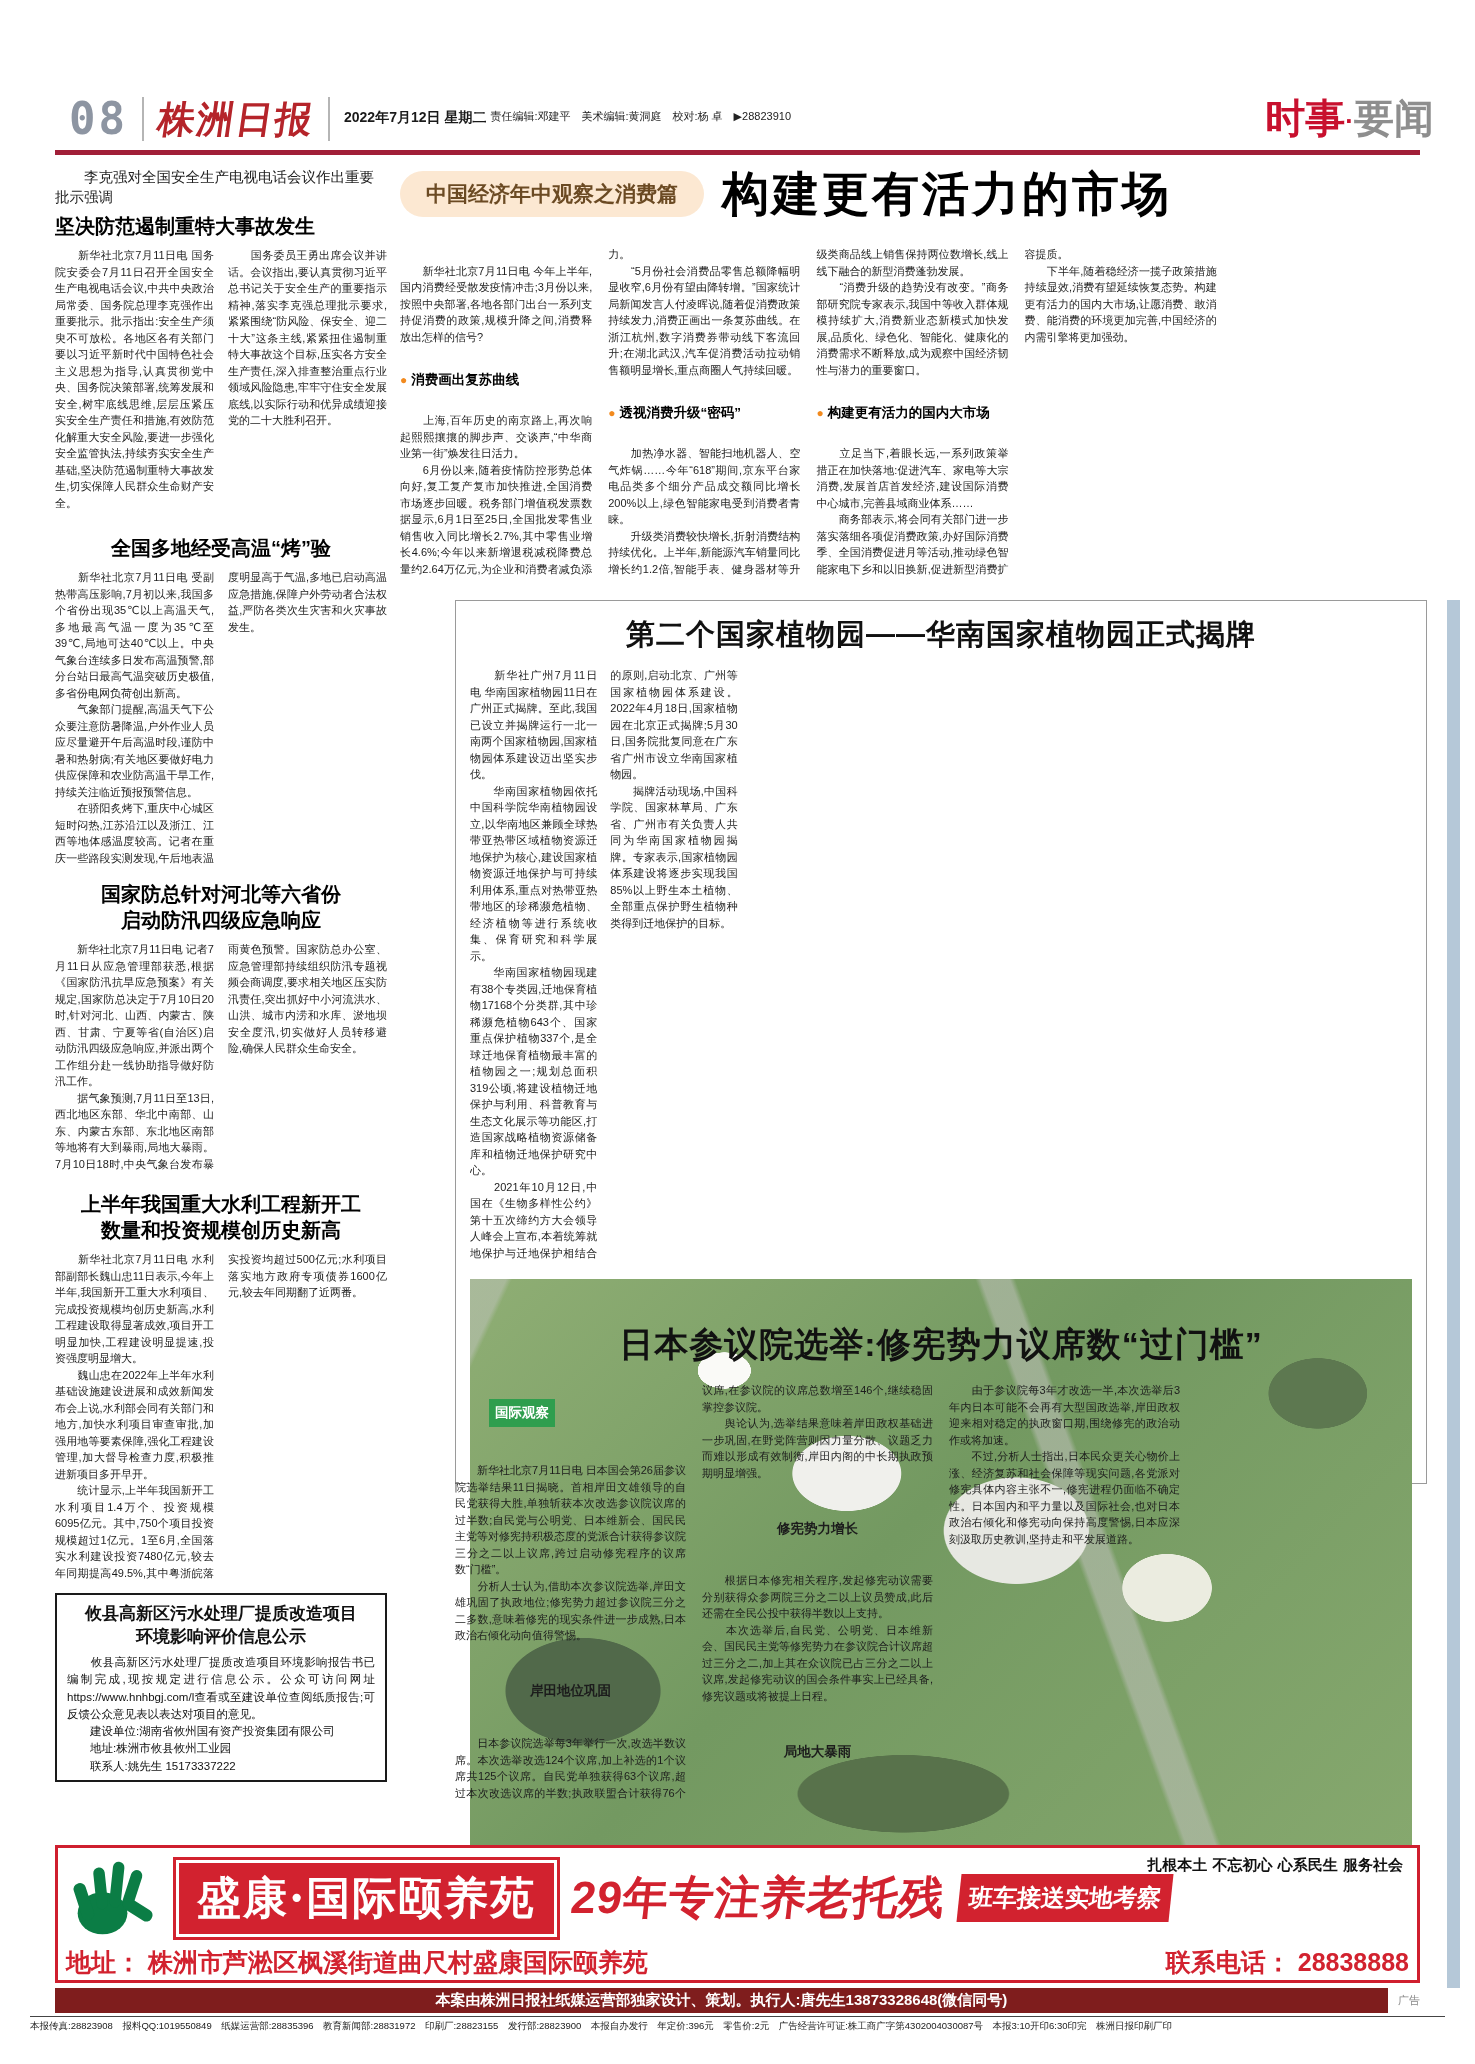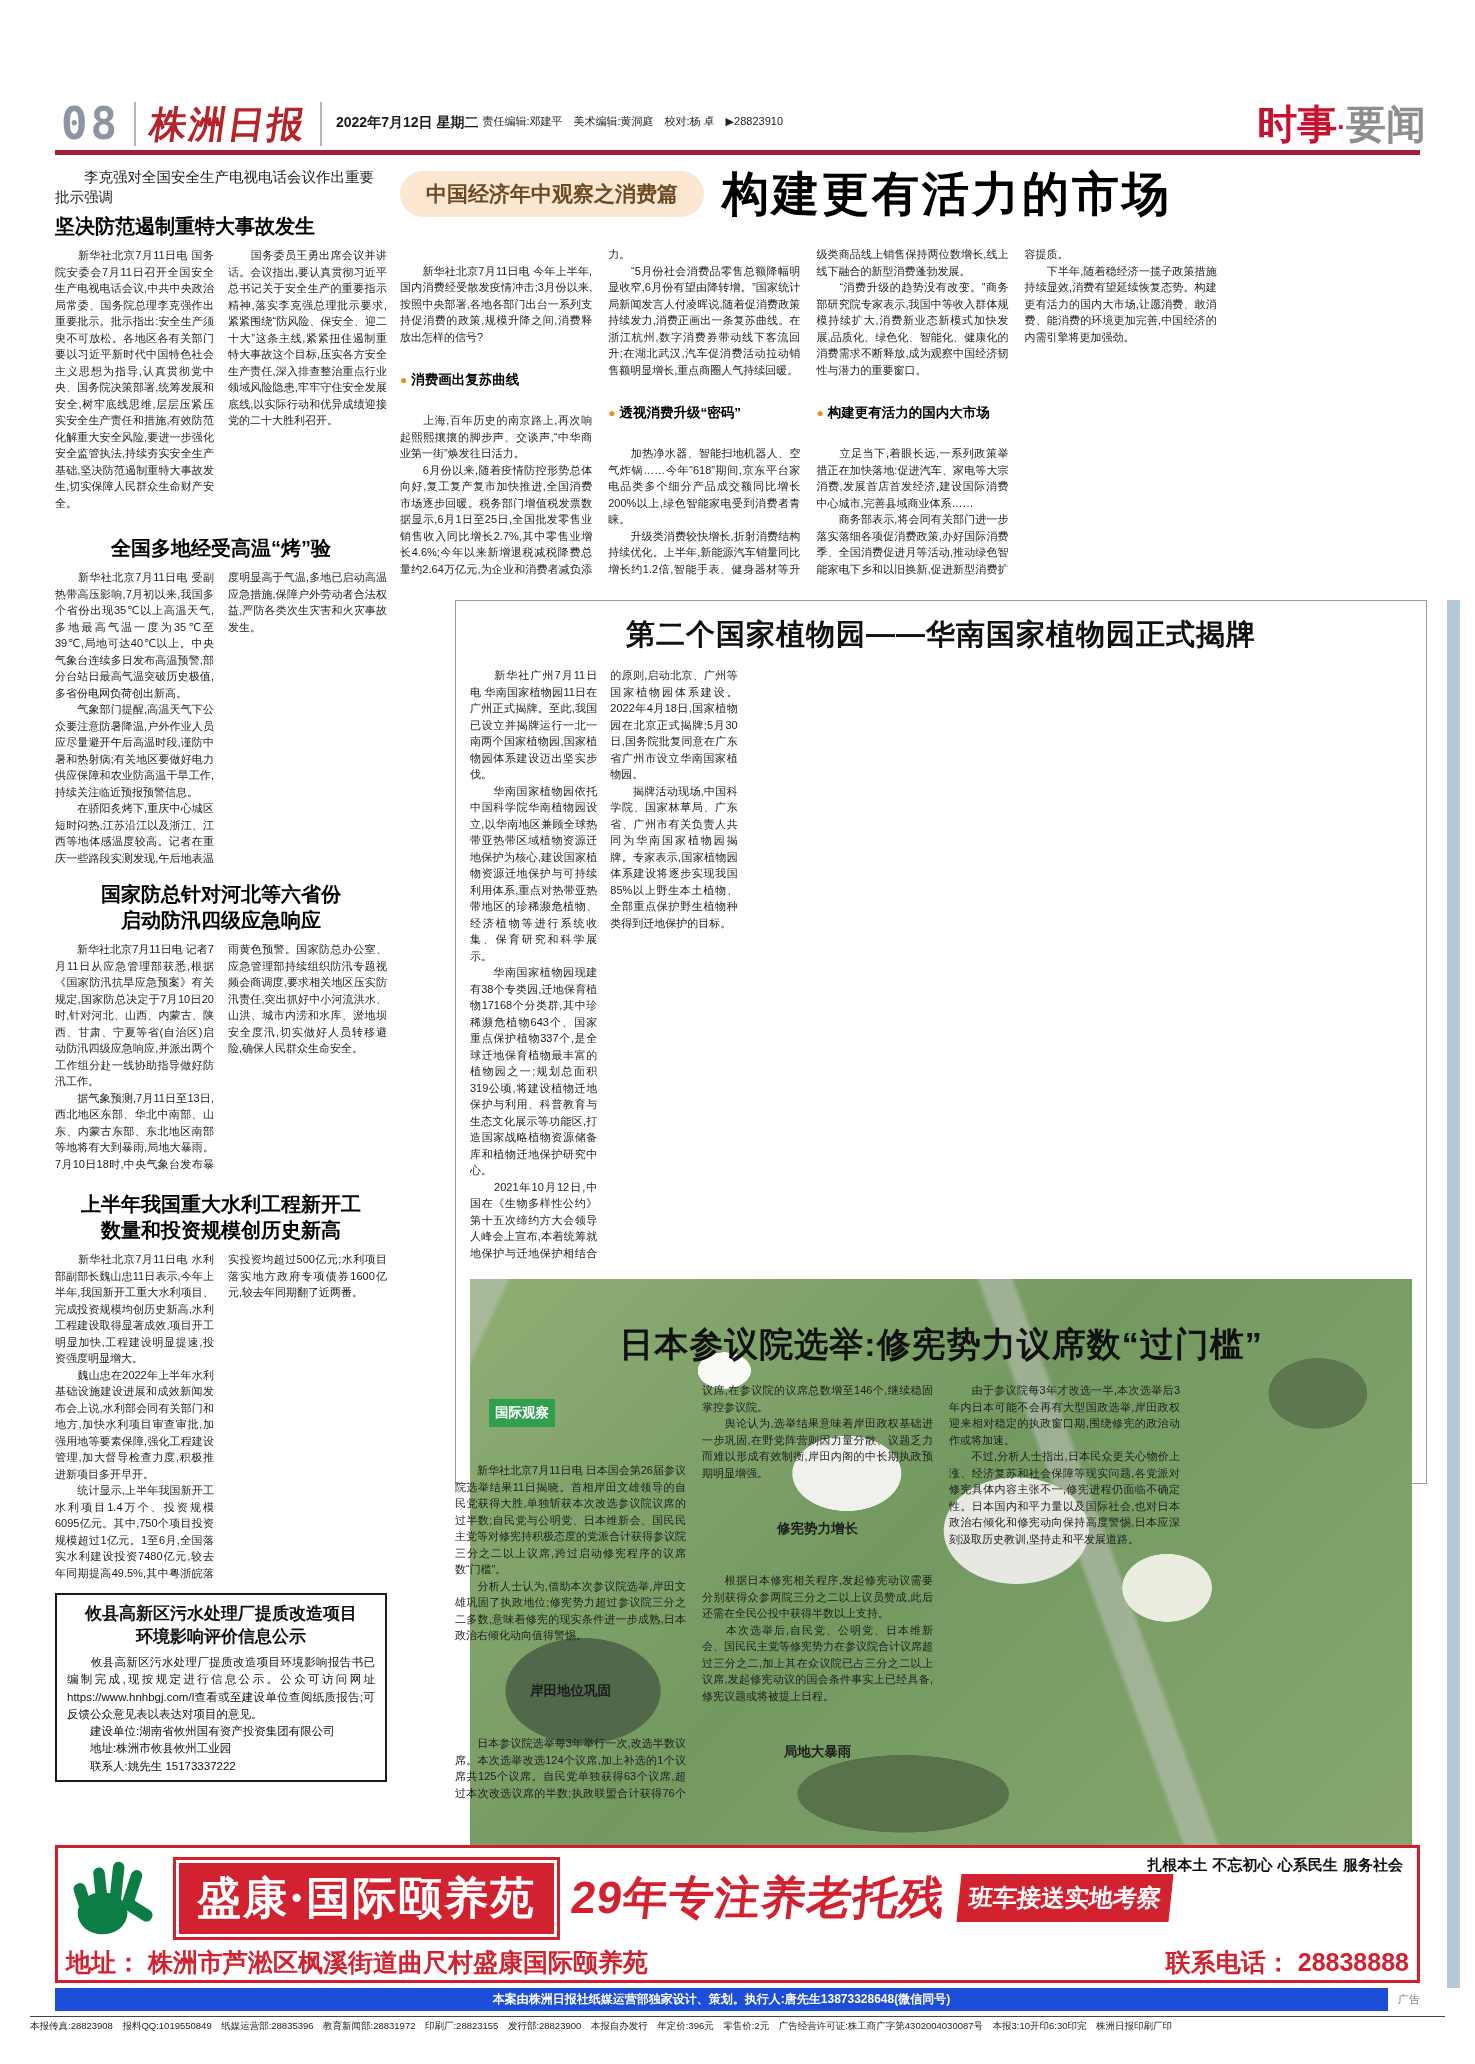--- a/index.html
+++ b/index.html
@@ -1,19 +1,19 @@
 <!DOCTYPE html>
 <html><head>
 <meta charset="utf-8">
 <style>
   html,body{margin:0;padding:0;}
   body{width:1475px;height:2064px;background:#f4f3f1;font-family:"Liberation Sans","DejaVu Sans",sans-serif;color:#111;}
   .page{position:relative;width:1475px;height:2064px;background:#ffffff;overflow:hidden;}
   
-  .masthead{position:absolute;left:61px;top:92px;width:1365px;height:54px;display:flex;align-items:flex-end;justify-content:space-between;}
+  .masthead{position:absolute;left:69px;top:92px;width:1365px;height:54px;display:flex;align-items:center;justify-content:space-between;}
   .mast-left{display:flex;align-items:center;gap:14px;}
   .page-num{font-size:44px;font-weight:700;color:#8d95a2;letter-spacing:3px;line-height:1;font-family:"DejaVu Sans Mono",monospace;}
   .mast-div{width:2px;height:44px;background:#b5b5b5;}
   .paper-logo{font-family:"DejaVu Serif","Liberation Serif",serif;font-size:37px;font-weight:900;color:#b5242a;transform:skewX(-8deg);letter-spacing:2px;line-height:1;}
   .mast-info{display:flex;flex-direction:row;gap:4px;padding-bottom:2px;}
   .date-line{font-size:14px;font-weight:700;color:#1a1a1a;}
   .editors-line{font-size:11px;color:#222;}
   .section-label{font-size:40px;font-weight:900;line-height:1;padding-bottom:2px;}
   .section-label .s-red{color:#c8102e;}
   .section-label .s-dot{color:#c8102e;font-size:26px;vertical-align:middle;}
@@ -71,21 +71,21 @@
   .ad-top{display:flex;align-items:center;gap:14px;height:92px;}
   .hand-logo{width:96px;height:88px;flex:0 0 auto;}
   .brand-box{background:#d2222f;border:3px solid #fff;box-shadow:0 0 0 3px #d2222f;padding:6px 18px;}
   .brand-box span{color:#fff;font-size:44px;font-weight:900;letter-spacing:2px;font-family:"DejaVu Serif","Liberation Serif",serif;}
   .ad-29{color:#d2222f;font-size:45px;font-weight:900;transform:skewX(-6deg);white-space:nowrap;letter-spacing:1px;}
   .ad-banche{background:#d2222f;color:#fff;font-size:24px;font-weight:900;padding:8px 10px;white-space:nowrap;transform:skewX(-6deg);}
   .ad-slogan{position:absolute;right:14px;top:8px;font-size:15px;font-weight:700;color:#111;font-family:"DejaVu Serif","Liberation Serif",serif;}
   .ad-bottom{display:flex;justify-content:space-between;align-items:center;margin-top:2px;color:#d2222f;font-size:25px;font-weight:900;}
   
   .credit-row{position:absolute;left:55px;top:1988px;width:1365px;display:flex;align-items:center;gap:10px;}
-  .credit-strip{flex:1;background:#1d4ed8;color:#fff;font-size:12px;text-align:center;padding:3px 0;font-weight:700;}
+  .credit-strip{flex:1;background:#7f1d1d;color:#fff;font-size:15px;text-align:center;padding:3px 0;font-weight:700;}
   .ad-mark{font-size:11px;color:#8a8a8a;}
   
   .colophon{position:absolute;left:30px;top:2016px;width:1415px;border-top:1px solid #444;padding-top:3px;font-size:9.5px;color:#1a1a1a;white-space:nowrap;overflow:hidden;}
 </style>
 </head>
 <body>
 
 <div class="page">
 
   <div class="masthead">

